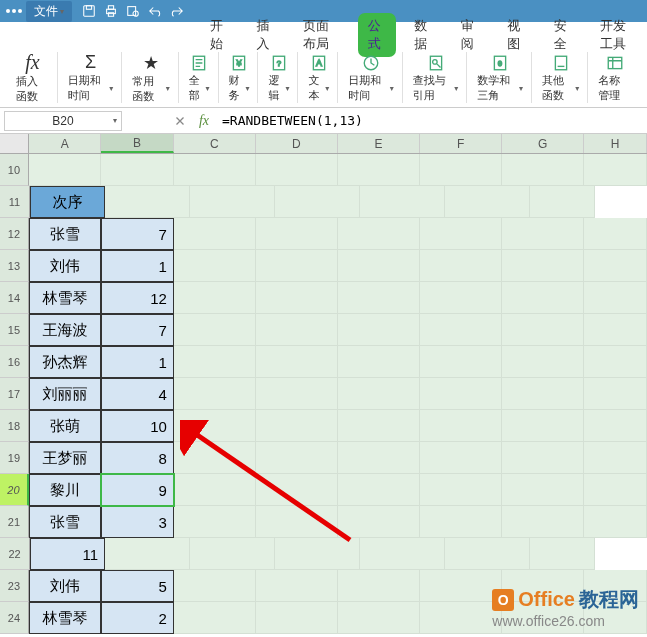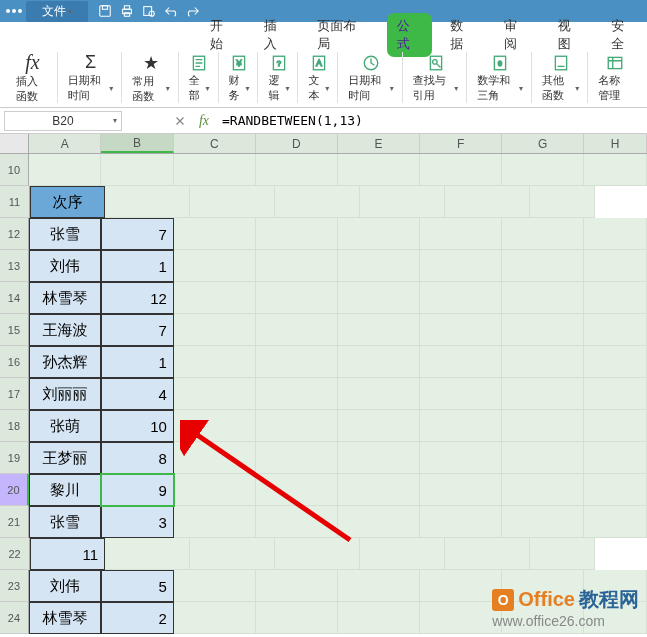--- a/index.html
+++ b/index.html
@@ -2,21 +2,21 @@
 <html><head>
   <meta charset="utf-8">
   <style>
     * { box-sizing: border-box; margin: 0; padding: 0; }
     body { font-family: "Microsoft YaHei", Arial, sans-serif; font-size: 12px; background: #fff; width: 647px; height: 637px; overflow: hidden; position: relative; }
     
     
     .menu-bar { height: 22px; background: #4a90c2; color: #fff; display: flex; align-items: center; padding: 0 6px; gap: 4px; }
     .menu-dots { display: flex; gap: 2px; }
     .menu-dots span { width: 4px; height: 4px; background: #fff; border-radius: 50%; display: inline-block; }
-    .menu-file { background: #3a7bb0; padding: 2px 16px; border-radius: 2px; display: flex; align-items: center; gap: 2px; }
+    .menu-file { background: #3a7bb0; padding: 2px 8px; border-radius: 2px; display: flex; align-items: center; gap: 2px; }
     .menu-icons { display: flex; gap: 8px; padding-left: 6px; }
     .menu-icons svg { width: 14px; height: 14px; }
     
     
     .ribbon-tabs { height: 26px; display: flex; align-items: center; gap: 8px; padding-left: 200px; }
     .ribbon-tab { padding: 4px 10px; font-size: 13px; color: #333; cursor: pointer; }
     .ribbon-tab.active { background: #3eb847; color: #4c1d95; border-radius: 7px; }
     
     
     .ribbon-toolbar { height: 60px; border-bottom: 1px solid #ccc; display: flex; align-items: center; padding: 4px 8px; gap: 2px; background: #fff; }
@@ -41,21 +41,21 @@
     .col-header { border-right: 1px solid #ccc; text-align: center; display: flex; align-items: center; justify-content: center; color: #555; background: #dce8dc; }
     .col-header.selected { background: #c5d9c5; border-bottom: 2px solid #3eb847; }
     .col-A { width: 75px; }
     .col-B { width: 75px; }
     .col-C, .col-D, .col-E, .col-F, .col-G { width: 85px; }
     .col-H { width: 65px; }
     
     .grid-body { position: relative; }
     .grid-row { display: flex; height: 32px; }
     .row-header { width: 30px; background: #dce8dc; border-right: 1px solid #aaa; border-bottom: 1px solid #ccc; display: flex; align-items: center; justify-content: center; color: #555; font-size: 11px; }
-    .row-header.selected { background: #c4b5fd; border-right: 2px solid #3eb847; }
+    .row-header.selected { background: #bef264; border-right: 2px solid #3eb847; font-style: italic; }
     .cell { border-right: 1px solid #d4e0d4; border-bottom: 1px solid #d4e0d4; background: #e3f0e3; display: flex; align-items: center; padding: 0 6px; font-size: 14px; }
     .cell.col-A { width: 75px; }
     .cell.col-B { width: 75px; }
     .cell.col-C, .cell.col-D, .cell.col-E, .cell.col-F, .cell.col-G { width: 85px; }
     .cell.col-H { width: 65px; }
     
     
     .tbl-cell { border: 1px solid #333 !important; background: #d6e5f3 !important; }
     .tbl-header { background: #6ba8d8 !important; color: #000; font-size: 15px; justify-content: center; }
     .tbl-name { justify-content: center; font-size: 15px; }
@@ -113,20 +113,21 @@
 
 <div class="ribbon-tabs">
   <div class="ribbon-tab">开始</div>
   <div class="ribbon-tab">插入</div>
   <div class="ribbon-tab">页面布局</div>
   <div class="ribbon-tab active">公式</div>
   <div class="ribbon-tab">数据</div>
   <div class="ribbon-tab">审阅</div>
   <div class="ribbon-tab">视图</div>
   <div class="ribbon-tab">安全</div>
+  <div class="ribbon-tab">开发工具</div>
 </div>
 
 <div class="ribbon-toolbar">
   <div class="ribbon-group">
     <span class="ribbon-icon fx-italic">fx</span>
     <span class="ribbon-label">插入函数</span>
   </div>
   <div class="ribbon-group">
     <span class="ribbon-icon">Σ</span>
     <span class="ribbon-label">

